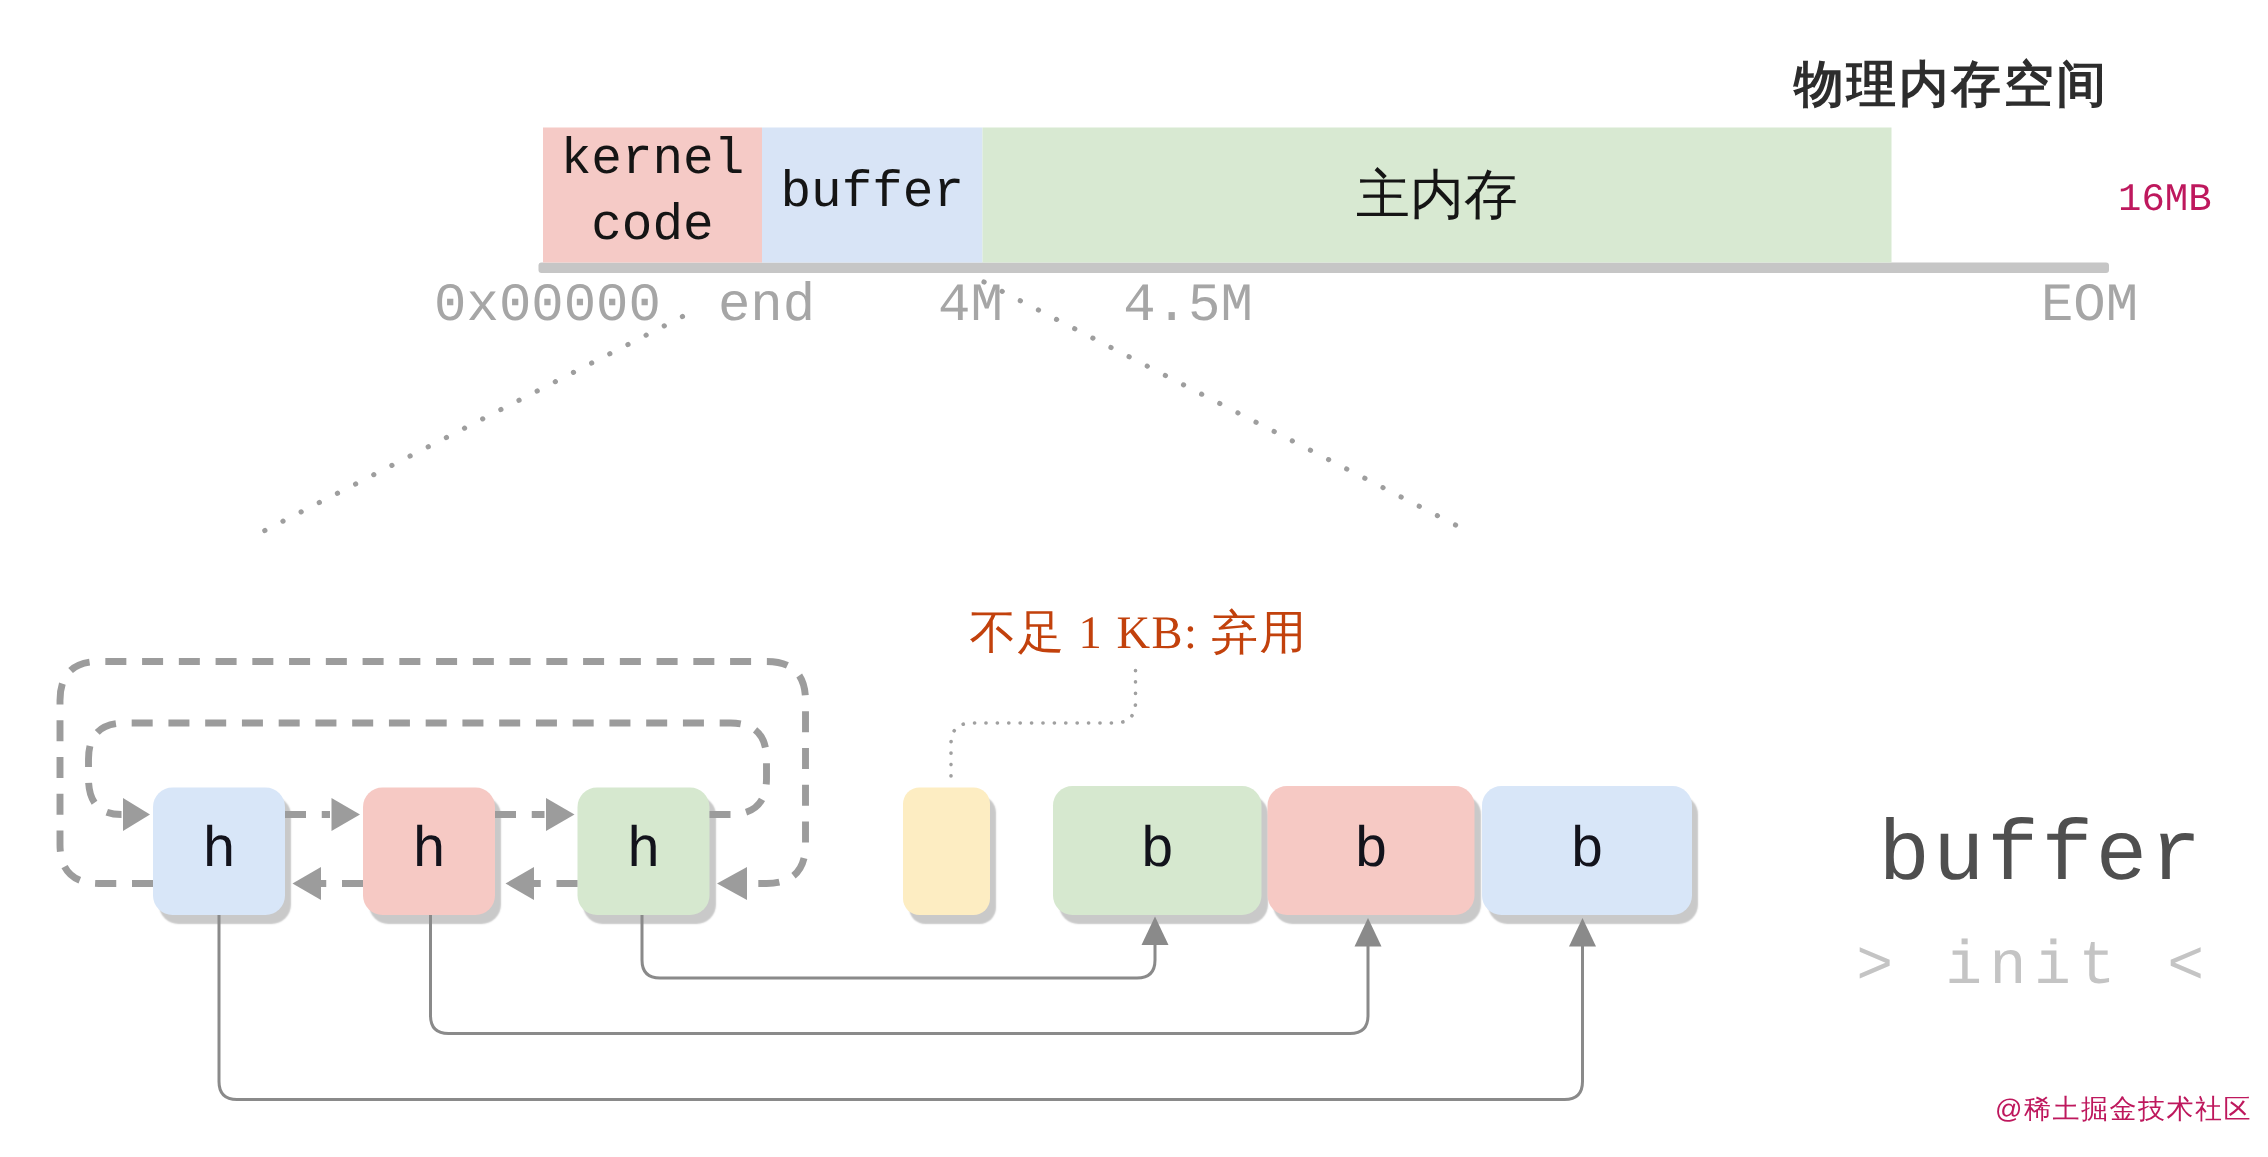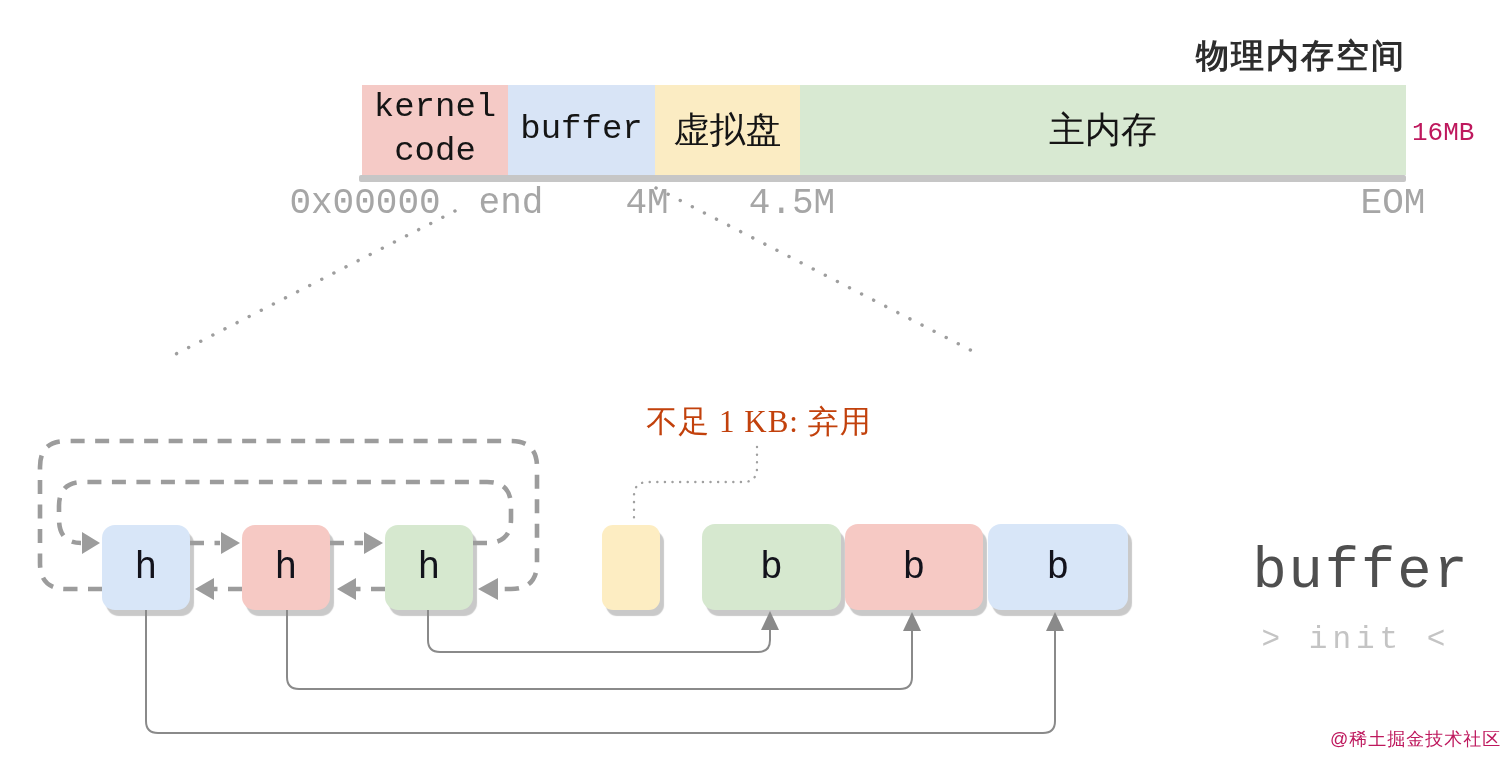--- a/index.html
+++ b/index.html
@@ -46,44 +46,41 @@
 
   
   .discard-note{
     left:759px;top:401px;transform:translateX(-50%);font-size:31px;color:#c2410c;
     white-space:nowrap;letter-spacing:1px;
   }
   .caption-title{
     left:1361px;top:540px;transform:translateX(-50%);font-size:57px;color:#4f4f4f;letter-spacing:2px;
   }
   .caption-subtitle{
-    left:1356px;top:622px;transform:translateX(-50%);font-size:31px;color:#c4c4c4;letter-spacing:5px;
+    left:1356px;top:622px;transform:translateX(-50%);font-size:41px;color:#c4c4c4;letter-spacing:5px;
     white-space:nowrap;
   }
   .watermark{left:1330px;top:727px;font-size:18px;color:#be185d;letter-spacing:1px;}
 
   svg.overlay{position:absolute;left:0;top:0;pointer-events:none;}
 </style>
 </head>
 <body>
 
 <div class="abs page-title serif">物理内存空间</div>
 
 <div class="abs memory-bar-shadow"></div>
 
 <div class="abs memory-bar">
   <div class="seg" style="width: 146px; background-color: rgb(245, 202, 198);">
     <span class="seg-label mono">kernel
 code</span>
   </div>
   <div class="seg" style="width: 147px; background-color: rgb(216, 228, 246);">
     <span class="seg-label mono">buffer</span>
-  </div>
-  <div class="seg" style="width: 145px; background-color: rgb(251, 236, 195);">
-    <span class="seg-label cn serif">虚拟盘</span>
   </div>
   <div class="seg" style="width: 606px; background-color: rgb(216, 233, 210);">
     <span class="seg-label cn serif">主内存</span>
   </div>
 </div>
 
 <span class="abs addr-label mono" style="left:365px">0x00000</span>
 <span class="abs addr-label mono" style="left:511px">end</span>
 <span class="abs addr-label mono" style="left:647px">4M</span>
 <span class="abs addr-label mono" style="left:792px">4.5M</span>

